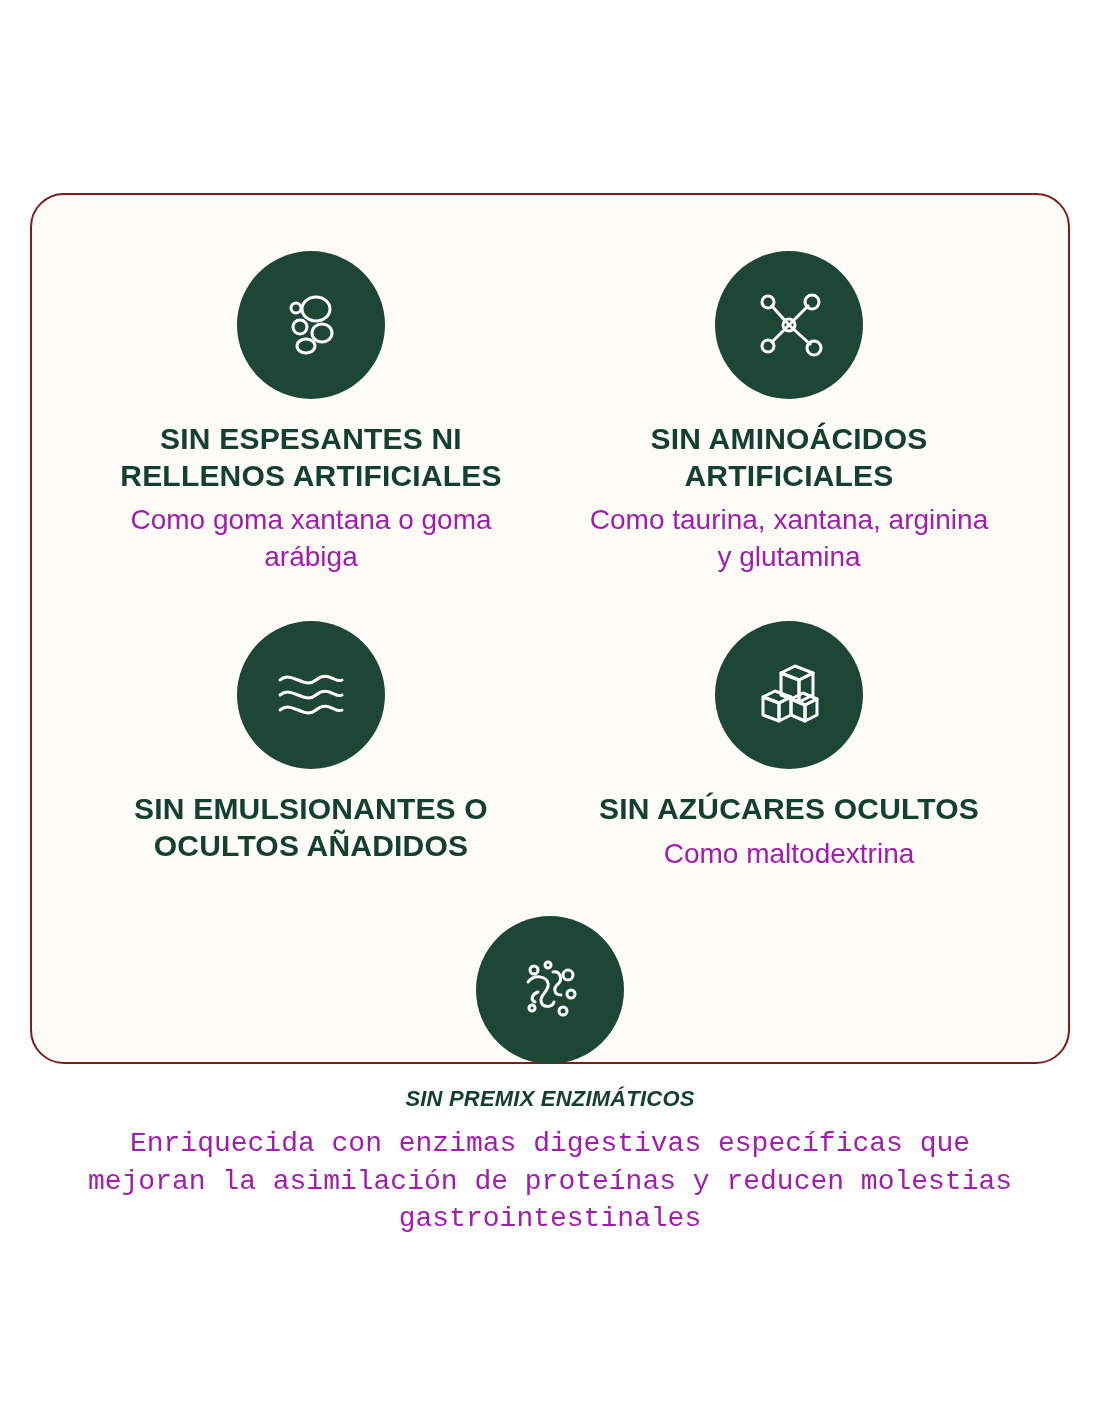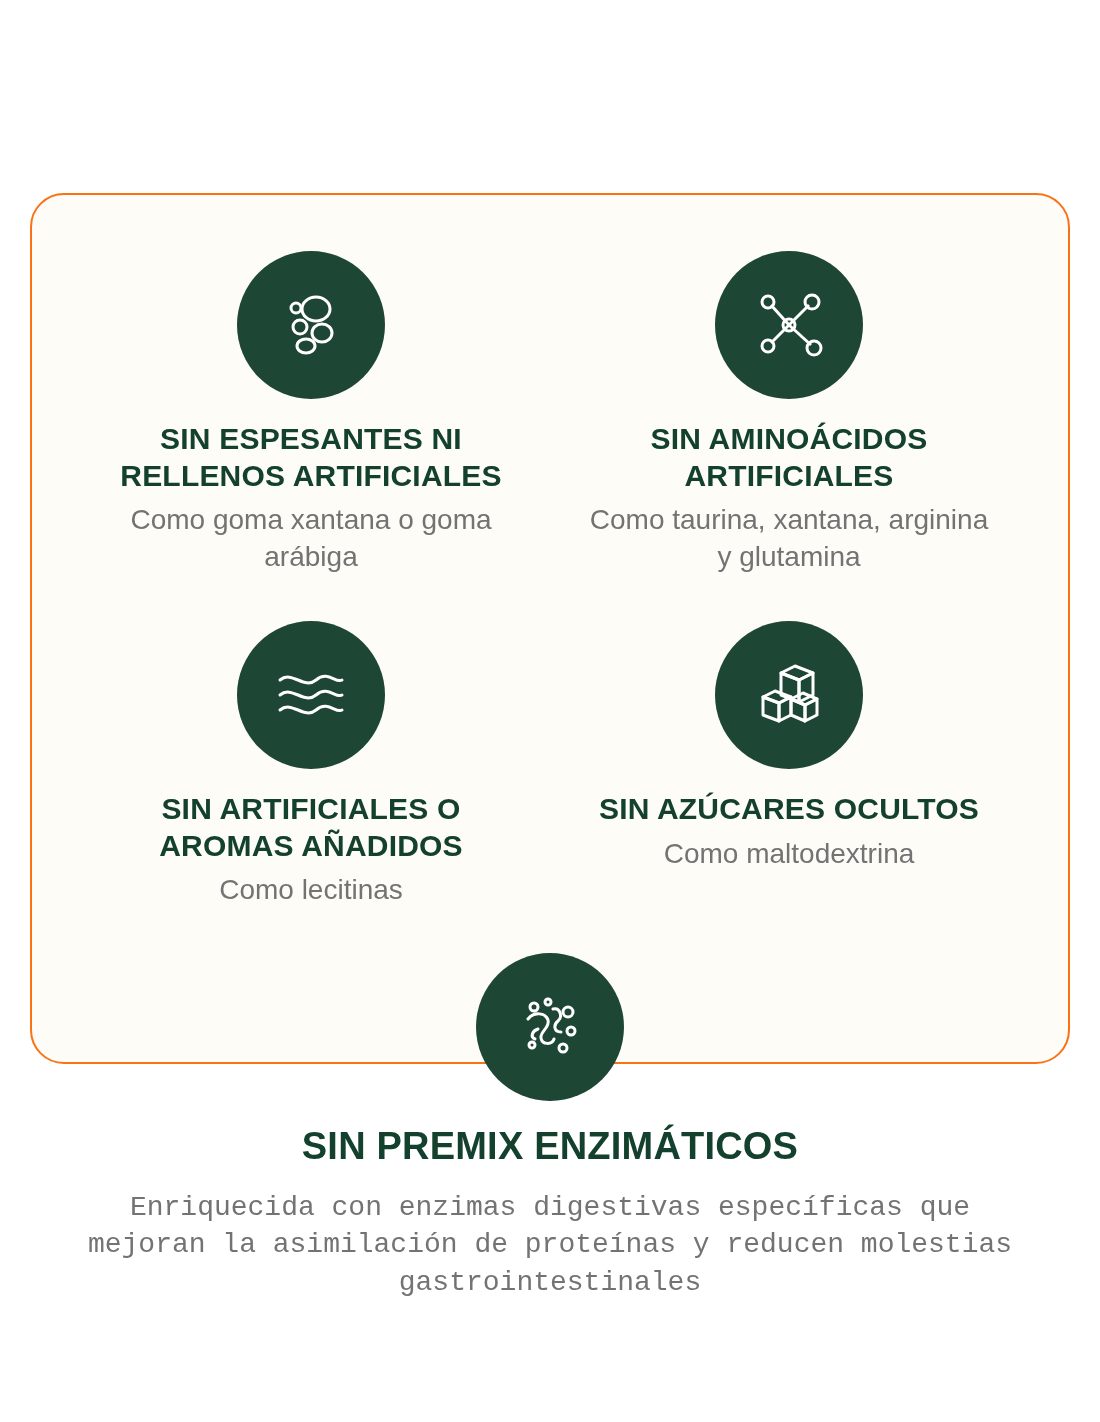--- a/index.html
+++ b/index.html
@@ -23,21 +23,21 @@
   }
 
   .card {
     position: absolute;
     left: 30px;
     top: 193px;
     width: 1040px;
     height: 871px;
     box-sizing: border-box;
     background: #fdfcf7;
-    border: 2px solid #f97316;
+    border: 2px solid #7f1d1d;
     border-radius: 34px;
     padding: 56px 40px 40px 40px;
   }
 
   .grid {
     display: flex;
     flex-wrap: wrap;
     justify-content: center;
   }
 
@@ -75,32 +75,33 @@
     color: #14402e;
     font-size: 30px;
     font-weight: bold;
     letter-spacing: 0.2px;
     line-height: 1.22;
     margin: 0 0 8px 0;
     max-width: 420px;
   }
 
   .feat-sub {
-    color: #737373;
+    color: #a21caf;
     font-size: 28px;
     font-weight: 400;
     line-height: 1.3;
     margin: 0;
     max-width: 420px;
   }
 
   .feature.full .feat-title {
-    font-size: 38px;
+    font-size: 22px;
     max-width: 860px;
-    margin-bottom: 20px;
+    margin-bottom: 12px;
+    font-style: italic;
   }
 
   .feature.full .feat-sub {
     font-size: 28px;
     max-width: 940px;
     line-height: 1.34;
     font-family: Liberation Mono, monospace;
   }
 
   
@@ -152,22 +153,21 @@
     <div class="grid row-2">
 
       <div class="feature">
         <div class="icon-circle">
           <svg width="86" height="86" viewBox="0 0 86 86" fill="none" stroke="#ffffff" stroke-width="3" stroke-linecap="round">
             <path d="M12 28 C24 18, 36 38, 48 28 C60 18, 68 32, 74 28"></path>
             <path d="M12 43 C24 33, 36 53, 48 43 C60 33, 68 47, 74 43"></path>
             <path d="M12 58 C24 48, 36 68, 48 58 C60 48, 68 62, 74 58"></path>
           </svg>
         </div>
-        <p class="feat-title">SIN ARTIFICIALES O AROMAS AÑADIDOS</p>
-        <p class="feat-sub">Como lecitinas</p>
+        <p class="feat-title">SIN EMULSIONANTES O OCULTOS AÑADIDOS</p>
       </div>
 
       <div class="feature">
         <div class="icon-circle">
           <svg width="84" height="84" viewBox="0 0 84 84" fill="none" stroke="#ffffff" stroke-width="3" stroke-linejoin="round">
             <path d="M34 20 L48 13 L66 20 L52 27 Z"></path>
             <path d="M34 20 L34 42 L52 49 L52 27 Z"></path>
             <path d="M52 27 L66 20 L66 42 L52 49 Z"></path>
             <path d="M16 44 L28 38 L44 44 L32 50 Z"></path>
             <path d="M16 44 L16 62 L32 68 L32 50 Z"></path>

